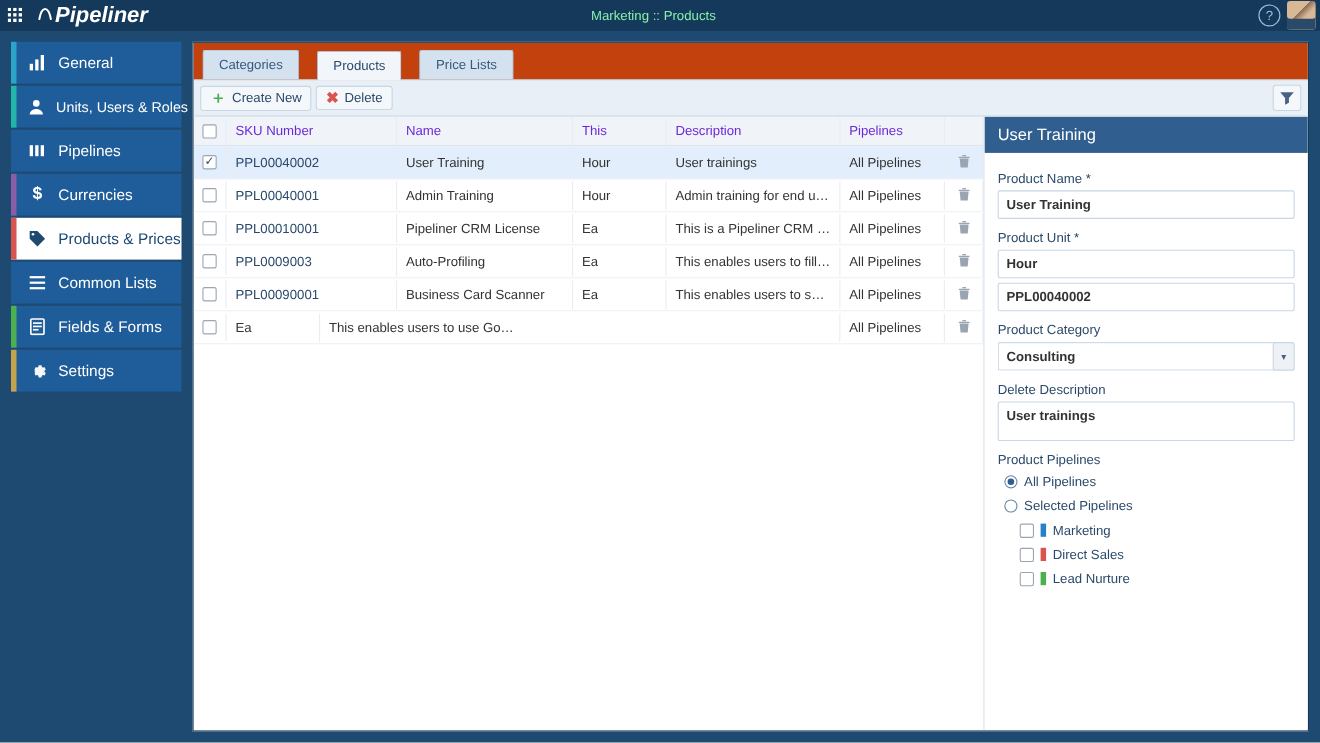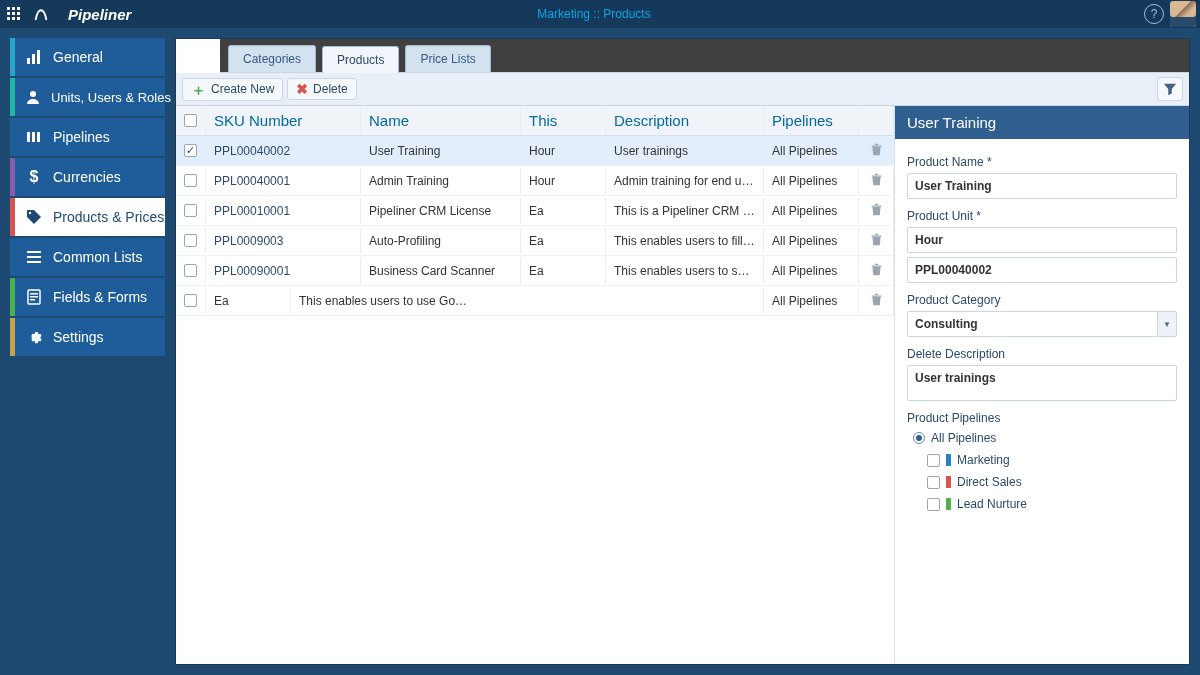--- a/index.html
+++ b/index.html
@@ -19,26 +19,26 @@
     align-items: center;
     color: #fff;
     position: relative;
   }
   .topbar .apps-icon {
     width: 28px; height: 28px;
     display: flex; align-items: center; justify-content: center;
     cursor: pointer;
   }
   .topbar .logo {
-    display: flex; align-items: center; gap: 18px; margin-left: 4px;
-    font-style: italic; font-weight: bold; font-size: 15px;
+    display: flex; align-items: flex-start; gap: 0; margin-left: 4px;
+    font-style: italic; font-weight: bold; font-size: 20px;
   }
   .topbar .breadcrumb {
     position: absolute; left: 0; right: 12px; text-align: center;
-    font-size: 12px; color: #0ea5e9; pointer-events: none;
+    font-size: 12px; color: #86efac; pointer-events: none;
   }
   .topbar .right {
     margin-left: auto; display: flex; align-items: center; gap: 6px; padding-right: 4px;
   }
   .topbar .help-icon {
     width: 20px; height: 20px; border: 1.5px solid #9cc1df; border-radius: 50%;
     display: flex; align-items: center; justify-content: center;
     font-size: 12px; color: #9cc1df; cursor: pointer;
   }
   .topbar .avatar {
@@ -78,25 +78,24 @@
   .side-item .sicon { width: 18px; display: flex; justify-content: center; }
 
   .content {
     flex: 1;
     background: #fff;
     border: 1px solid #163a58;
     display: flex; flex-direction: column;
     overflow: hidden;
   }
   .tabs-row {
-    background: #404040;
+    background: #c2410c;
     padding: 6px 8px 0 8px;
-    display: flex; gap: 6px;
+    display: flex; gap: 16px;
     border-bottom: 1px solid #c8d6e5;
-    margin-left: 44px;
   }
   .tab {
     padding: 6px 14px;
     font-size: 12px;
     background: #d4e1ee;
     color: #355a82;
     border: 1px solid #a3bdd6;
     border-bottom: none;
     border-radius: 3px 3px 0 0;
     cursor: pointer;
@@ -137,22 +136,22 @@
   .workspace {
     flex: 1; display: flex; overflow: hidden;
   }
   .grid {
     flex: 1; overflow: auto;
   }
   .ghead {
     display: flex;
     background: #f0f4f9;
     border-bottom: 1px solid #d8e1eb;
-    color: #0369a1;
-    font-size: 15px;
+    color: #6d28d9;
+    font-size: 12px;
   }
   .ghead .gcell, .grow .gcell {
     padding: 6px 8px;
     overflow: hidden; text-overflow: ellipsis; white-space: nowrap;
     border-right: 1px solid #e8edf3;
   }
   .gc-check { width: 30px; flex: 0 0 30px; display:flex; align-items:center; justify-content:center; }
   .gc-sku   { width: 155px; flex: 0 0 155px; }
   .gc-name  { width: 160px; flex: 0 0 160px; }
   .gc-unit  { width: 85px;  flex: 0 0 85px; }
@@ -490,20 +489,24 @@
           </div>
 
           <div class="fld-label">Delete Description</div>
           <textarea class="fld-textarea" style="">User trainings</textarea>
 
           <div class="fld-label">Product Pipelines</div>
           <div class="radio-row">
             <span class="radio sel"></span>
             <span>All Pipelines</span>
           </div>
+          <div class="radio-row">
+            <span class="radio"></span>
+            <span>Selected Pipelines</span>
+          </div>
           <div class="check-row">
             <div class="chk"></div>
             <span class="color-dot" style="background:#2a7fc9"></span>
             <span>Marketing</span>
           </div>
           <div class="check-row">
             <div class="chk"></div>
             <span class="color-dot" style="background:#d9534f"></span>
             <span>Direct Sales</span>
           </div>

